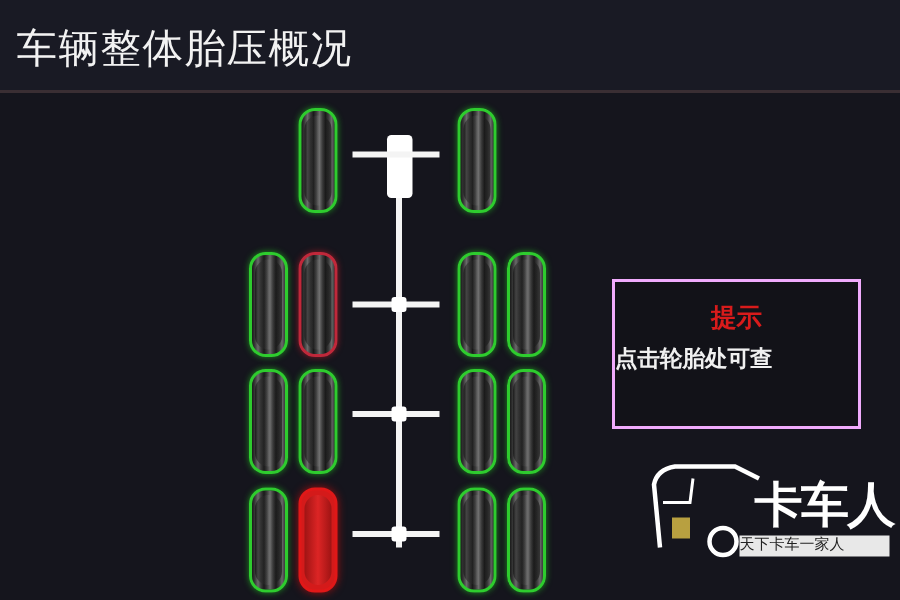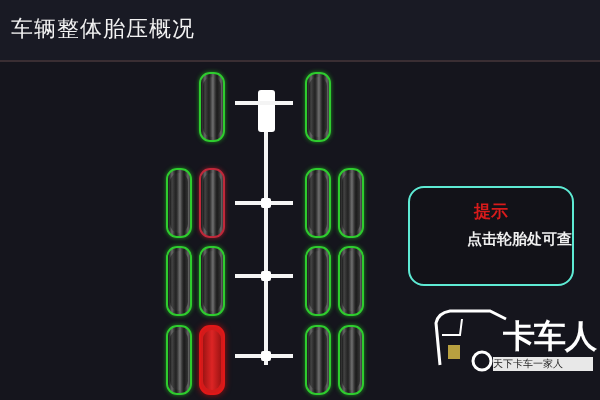--- a/index.html
+++ b/index.html
@@ -1,33 +1,33 @@
 <!DOCTYPE html>
 <html><head>
 <meta charset="utf-8">
 <style>
   html,body{margin:0;padding:0;}
   body{width:600px;height:400px;background:#15151d;position:relative;overflow:hidden;font-family:"DejaVu Sans",sans-serif;}
   .header{position:absolute;left:0;top:0;width:600px;height:60px;background:#191a24;}
-  .title{position:absolute;left:11px;top:14px;font-size:22px;color:#f2f2f2;letter-spacing:1px;}
+  .title{position:absolute;left:11px;top:14px;font-size:27px;color:#f2f2f2;letter-spacing:1px;}
   .sep{position:absolute;left:0;top:60px;width:600px;height:2px;background:#3a2e33;}
   .tire{position:absolute;width:22px;height:66px;border-radius:11px;border:2px solid #2ecc2e;box-shadow:0 0 4px #1f8f1f;
     background:repeating-linear-gradient(90deg,#1a1a1a 0px,#3a3a3a 2px,#6a6a6a 4px,#3a3a3a 6px,#1a1a1a 8px);}
   .tire::after{content:"";position:absolute;left:2px;right:2px;top:3px;bottom:3px;border-radius:9px;
     background:linear-gradient(90deg,rgba(0,0,0,0.5),rgba(255,255,255,0.08) 50%,rgba(0,0,0,0.5));}
   .tire.warn{border-color:#c0283a;box-shadow:0 0 4px #8a1a24;}
   .tire.alarm{border-color:#e01818;background:#d41a1a;box-shadow:0 0 6px #a01010;}
   .tire.alarm::after{background:linear-gradient(90deg,rgba(0,0,0,0.25),rgba(255,80,80,0.2) 50%,rgba(0,0,0,0.25));}
   .spine{position:absolute;left:264px;top:110px;width:4px;height:255px;background:#f4f4f4;}
   .bar{position:absolute;height:4px;background:#f4f4f4;}
   .node{position:absolute;width:10px;height:10px;background:#fff;border-radius:2px;}
   .cab{position:absolute;left:258px;top:90px;width:17px;height:42px;background:#fff;border-radius:3px;}
-  .tip{position:absolute;left:408px;top:186px;width:162px;height:96px;border:2px solid #5eead4;border-radius:16px;background:#121218;}
+  .tip{position:absolute;left:408px;top:186px;width:162px;height:96px;border:2px solid #f0abfc;border-radius:0;background:#121218;}
   .tip-title{position:absolute;left:0;width:100%;top:12px;text-align:center;color:#d81b1b;font-size:17px;font-weight:bold;}
-  .tip-line{position:absolute;left:0;width:100%;text-align:right;color:#f0f0f0;font-size:15px;font-weight:bold;}
+  .tip-line{position:absolute;left:0;width:100%;text-align:left;color:#f0f0f0;font-size:15px;font-weight:bold;}
   .logo{position:absolute;left:425px;top:305px;width:175px;height:95px;}
   .logo-cn{position:absolute;left:78px;top:10px;color:#fff;font-size:32px;font-weight:bold;letter-spacing:-1px;}
   .logo-slogan{position:absolute;left:68px;top:52px;width:100px;height:14px;background:#e8e8e8;color:#222;font-size:10px;line-height:14px;}
   .logo-url{position:absolute;left:12px;top:64px;color:#fff;font-size:22px;font-weight:bold;font-style:italic;}
   .logo-url span{font-size:13px;}
 </style>
 </head>
 <body>
 
 <div class="header">

